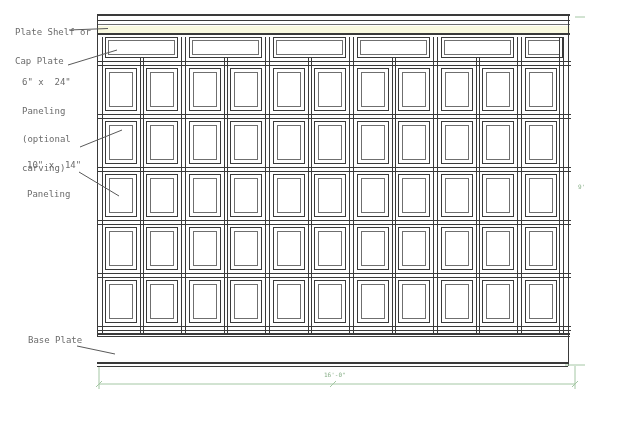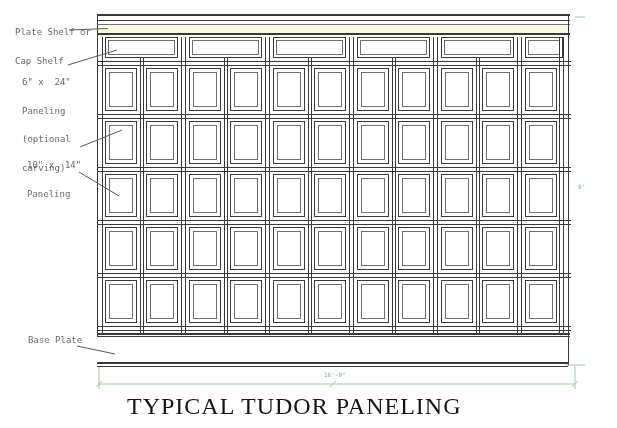--- a/index.html
+++ b/index.html
@@ -216,34 +216,33 @@
         <line x1="575" y1="366" x2="575" y2="389" stroke="#a4c7a4" stroke-width="1"></line>
         <line x1="99" y1="384" x2="575" y2="384" stroke="#a4c7a4" stroke-width="1"></line>
         <line x1="96" y1="387" x2="102" y2="381" stroke="#a4c7a4" stroke-width="1"></line>
         <line x1="572" y1="387" x2="578" y2="381" stroke="#a4c7a4" stroke-width="1"></line>
         <line x1="330" y1="387" x2="336" y2="381" stroke="#a4c7a4" stroke-width="1"></line>
       </g>
   </svg>
 
   <div class="cad-label" style="left:15px;top:9px;">
     <div>Plate Shelf or</div>
-    <div>Cap Shelf</div>
+    <div>Cap Plate</div>
   </div>
 
   <div class="cad-label" style="left:22px;top:59px;">
     <div>6" x  24"</div>
     <div>Paneling</div>
     <div>(optional</div>
     <div>carving)</div>
   </div>
 
   <div class="cad-label" style="left:27px;top:142px;">
     <div>10" x  14"</div>
     <div>Paneling</div>
   </div>
 
   <div class="cad-label" style="left:28px;top:336px;">Base Plate</div>
 
   <div class="dim-text" style="left:578px;top:184px;">9'-6"</div>
   <div class="dim-text" style="left:324px;top:372px;">16'-0"</div>
 
-  <div id="title">TYPICAL TUDOR PANELING</div>
 </div>
 
 </body></html>

